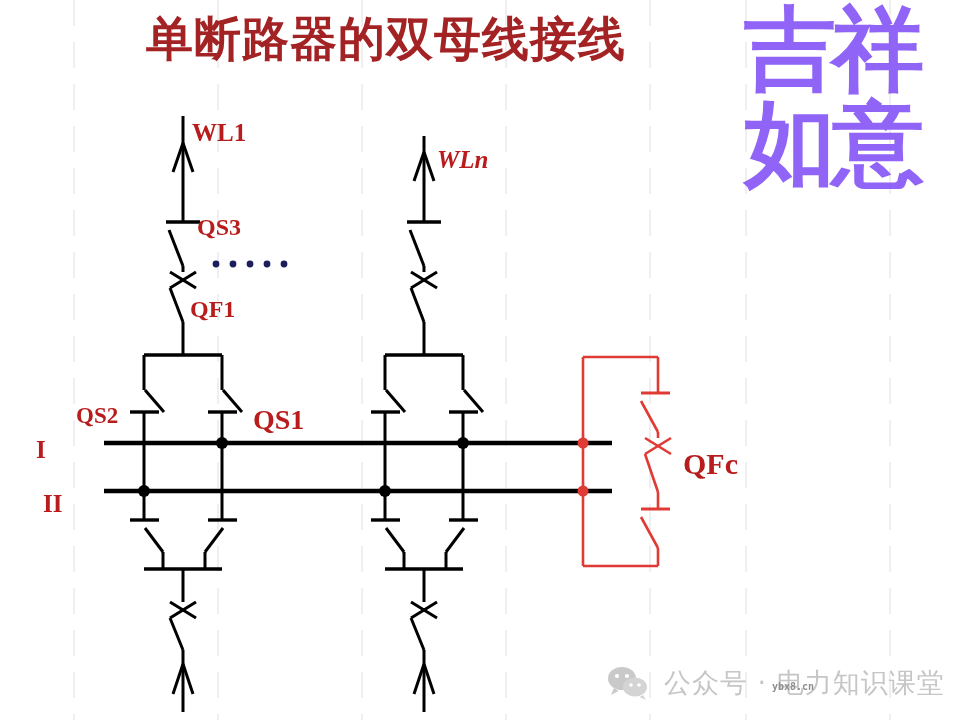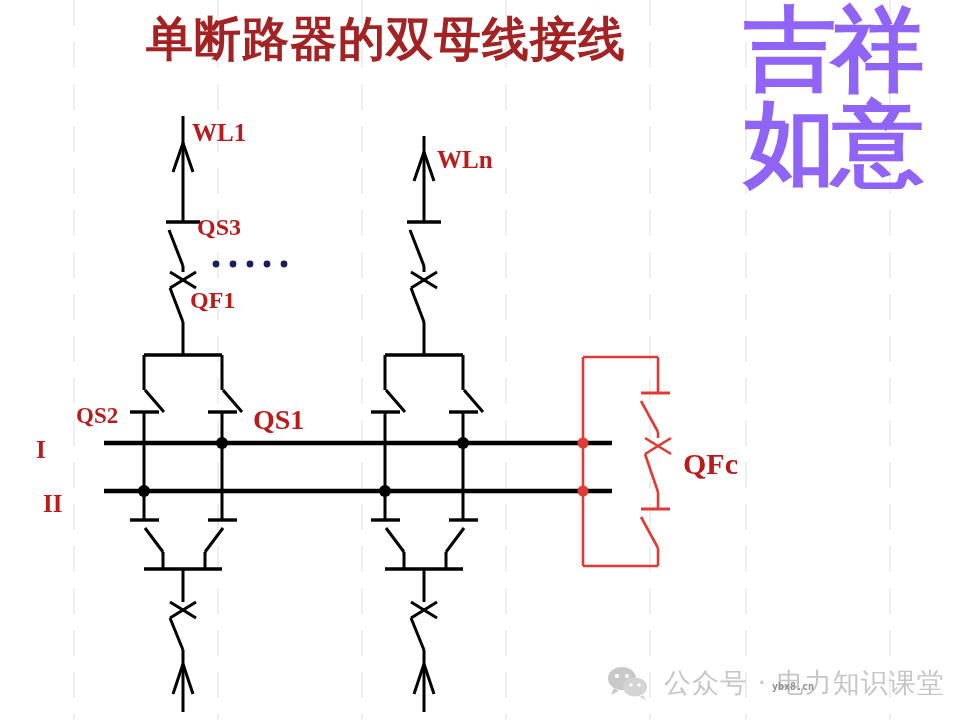--- a/index.html
+++ b/index.html
@@ -73,23 +73,23 @@
   .lbl {
     position: absolute;
     z-index: 5;
     color: #b91c1c;
     font-family: "Liberation Serif", "DejaVu Serif", serif;
     font-weight: 700;
     white-space: nowrap;
     user-select: none;
   }
   .lbl-wl1  { left: 192px; top: 119px; font-size: 25px; }
-  .lbl-wln  { left: 437px; top: 146px; font-size: 25px; }
+  .lbl-wln  { left: 437px; top: 146px; font-size: 25px; font-style: italic; }
   .lbl-qs3  { left: 197px; top: 214px; font-size: 24px; }
-  .lbl-qf1  { left: 190px; top: 287px; font-size: 24px; }
+  .lbl-qf1  { left: 190px; top: 296px; font-size: 24px; }
   .lbl-qs2  { left: 76px;  top: 403px; font-size: 23px; }
   .lbl-qs1  { left: 253px; top: 404px; font-size: 28px; }
   .lbl-bus1 { left: 36px;  top: 436px; font-size: 25px; }
   .lbl-bus2 { left: 43px;  top: 490px; font-size: 25px; }
   .lbl-qfc  { left: 683px; top: 447px; font-size: 30px; }
 
   
   #footer-brand {
     position: absolute;
     left: 607px;

